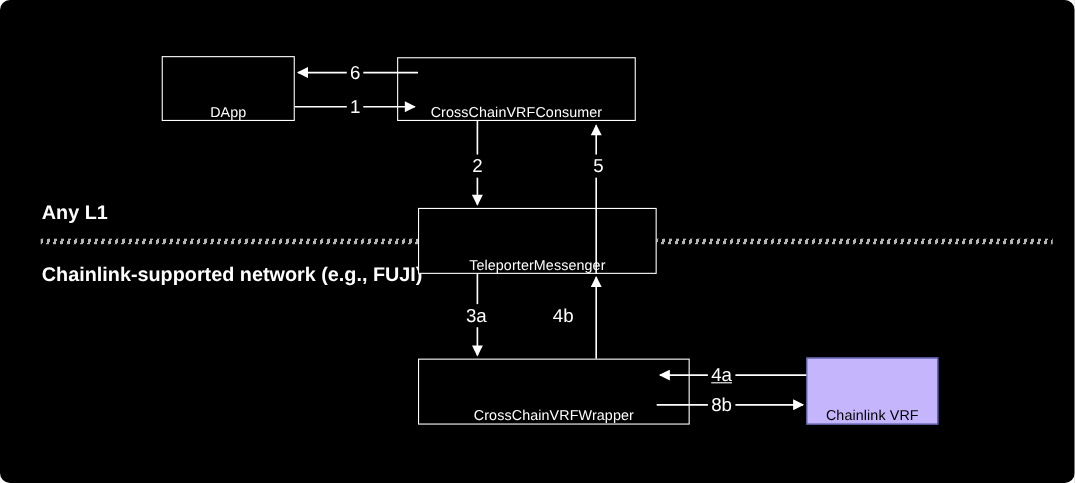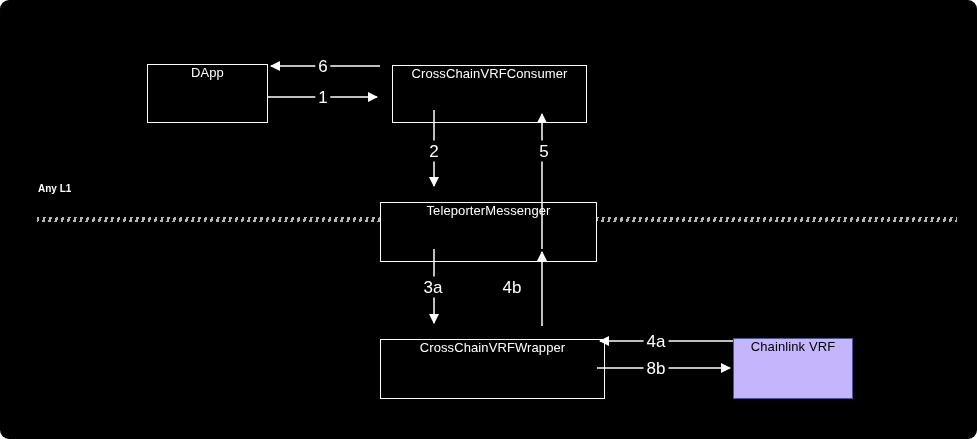--- a/index.html
+++ b/index.html
@@ -16,32 +16,31 @@
     border-radius: 9px;
     overflow: hidden;
   }
   .node {
     position: absolute;
     box-sizing: border-box;
     background: #000000;
     border: 1.5px solid #ffffff;
     color: #ffffff;
     display: flex;
-    align-items: flex-start;
+    align-items: flex-end;
     justify-content: center;
     font-size: 13px;
     text-align: center;
     z-index: 2;
     letter-spacing: 0.1px;
-    margin-top: 13px;
   }
   .node-dapp      { left: 147px; top: 51px;  width: 121px; height: 59px; }
-  .node-consumer  { left: 392px; top: 52px;  width: 195px; height: 58px; }
+  .node-consumer  { left: 361px; top: 52px;  width: 217px; height: 58px; }
   .node-messenger { left: 380px; top: 189px; width: 217px; height: 60px; }
-  .node-wrapper   { left: 380px; top: 326px; width: 225px; height: 60px; }
+  .node-wrapper   { left: 380px; top: 326px; width: 247px; height: 60px; }
   .node-chainlink {
     left: 733px; top: 325px; width: 120px; height: 61px;
     background: #c4b5fd;
     border-color: #4a53a0;
     color: #000000;
   }
   .divider {
     position: absolute;
     left: 37px;
     top: 217px;
@@ -51,21 +50,21 @@
     background: repeating-linear-gradient(
       105deg,
       #b5b5b5 0px, #b5b5b5 2.5px,
       transparent 2.5px, transparent 6px
     );
   }
   .region-label {
     position: absolute;
     color: #ffffff;
     font-weight: bold;
-    font-size: 10px;
+    font-size: 18px;
     z-index: 2;
     white-space: nowrap;
   }
   .region-label.top    { left: 38px; top: 183px; }
   .region-label.bottom { left: 38px; top: 239px; }
   .arrows {
     position: absolute;
     left: 0; top: 0;
     width: 977px;
     height: 439px;
@@ -85,20 +84,21 @@
   }
 </style>
 </head>
 <body>
 
 <div class="canvas">
 
   <div class="divider"></div>
 
   <div class="region-label top">Any L1</div>
+  <div class="region-label bottom">Chainlink-supported network (e.g., FUJI)</div>
 
   <div class="node node-dapp">
     <span>DApp</span>
   </div>
   <div class="node node-consumer">
     <span>CrossChainVRFConsumer</span>
   </div>
   <div class="node node-messenger">
     <span>TeleporterMessenger</span>
   </div>
@@ -132,16 +132,16 @@
 
     <line x1="597" y1="368" x2="730" y2="368" stroke="#ffffff" stroke-width="1.5" marker-end="url(#ah)"></line>
   </svg>
 
   <div class="edge-label" style="left:323px; top:66px;">6</div>
   <div class="edge-label" style="left:323px; top:97px;">1</div>
   <div class="edge-label" style="left:434px; top:151px;">2</div>
   <div class="edge-label" style="left:544px; top:151px;">5</div>
   <div class="edge-label" style="left:433px; top:287px;">3a</div>
   <div class="edge-label" style="left:512px; top:287px;">4b</div>
-  <div class="edge-label" style="left:656px; top:341px;">4a</div>
+  <div class="edge-label" style="left:656px; top:341px;text-decoration:underline;">4a</div>
   <div class="edge-label" style="left:656px; top:368px;">8b</div>
 
 </div>
 
 </body></html>

